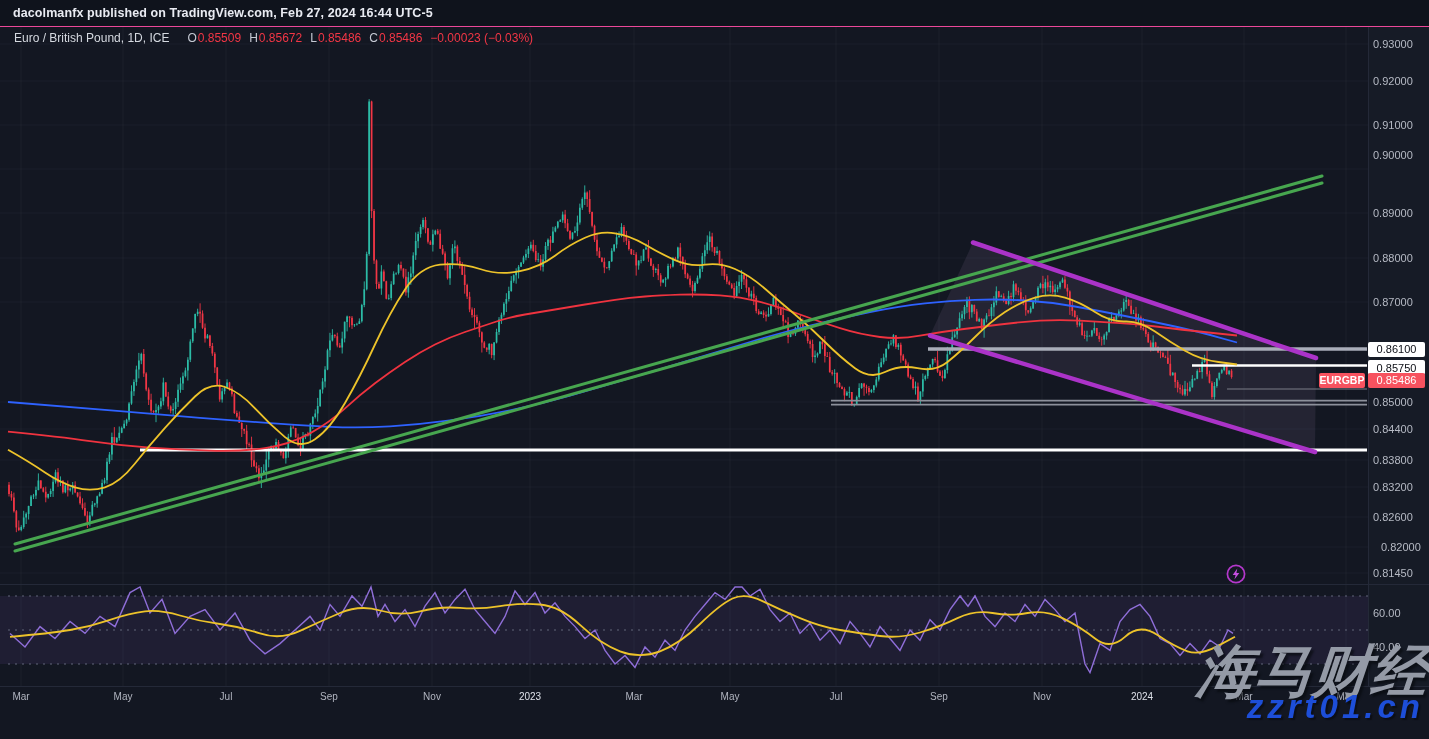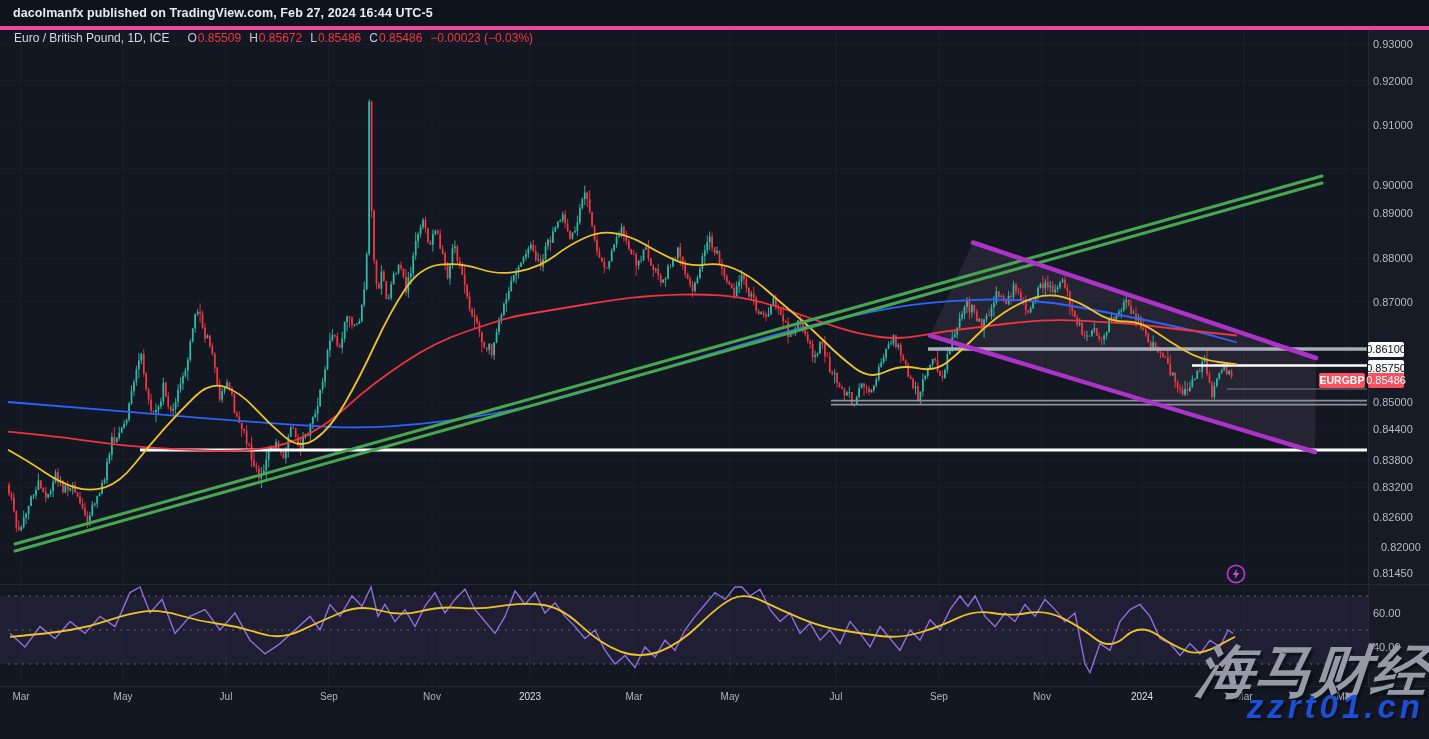--- a/index.html
+++ b/index.html
@@ -1,31 +1,31 @@
 <!DOCTYPE html>
 <html><head>
 <meta charset="utf-8">
 <style>
   html,body{margin:0;padding:0;background:#0b0e15;}
   .stage{position:relative;width:1429px;height:739px;background:#131722;overflow:hidden;
          font-family:"Liberation Sans",sans-serif;-webkit-font-smoothing:antialiased;}
   .topbar{position:absolute;top:0;left:0;right:0;height:26px;background:#0f131c;
-          border-bottom:4px solid #ec4899;display:flex;align-items:center;padding-left:13px;
+          border-bottom:1px solid #ec4899;display:flex;align-items:center;padding-left:13px;
           color:#e9ebf2;font-size:12.5px;font-weight:700;letter-spacing:.1px;z-index:6;}
   .legend{position:absolute;left:14px;top:31px;font-size:12px;color:#d5d9e0;display:flex;
           align-items:center;white-space:nowrap;z-index:5;}
   .legend .ttl{margin-right:10px;}
   .legend .lb{color:#c6cad4;margin-left:8px;}
   .legend .v{color:#f23645;margin-left:1px;}
   .legend .chg{color:#f23645;margin-left:8px;}
   #chart-svg{position:absolute;left:0;top:0;z-index:1;}
   .tick{position:absolute;left:1373px;font-size:11px;color:#b6bac4;z-index:4;line-height:14px;}
   .tlabel{position:absolute;top:691px;font-size:10px;color:#b0b4bf;transform:translateX(-50%);z-index:4;}
   .tlabel.major{color:#dde0e8;}
-  .pbadge{position:absolute;left:1368px;width:36px;height:15px;border-radius:2px;font-size:11px;
+  .pbadge{position:absolute;left:1368px;width:57px;height:15px;border-radius:2px;font-size:11px;
           display:flex;align-items:center;justify-content:center;z-index:5;}
   .pbadge.white{background:#ffffff;color:#0c0e15;}
   .pbadge.red{background:#f7525f;color:#ffffff;}
   .tkbadge{position:absolute;left:1319px;width:46px;height:15px;border-radius:2px;background:#f7525f;
            color:#fff;font-size:10.5px;font-weight:700;display:flex;align-items:center;justify-content:center;z-index:5;}
   .footer{position:absolute;left:0;right:0;top:707px;height:31px;background:#131722;border-top:1px solid #1c2130;
           display:flex;align-items:center;padding-left:13px;z-index:6;}
   .tvlogo{display:flex;align-items:center;gap:7px;color:#cdd1da;font-size:13.5px;font-weight:700;cursor:pointer;}
   .wm-cn{position:absolute;right:0px;top:634px;font-size:57px;font-weight:800;font-style:italic;
          letter-spacing:1px;color:#949aa6;transform:skewX(-5deg);z-index:9;
@@ -124,21 +124,21 @@
     <span class="v">0.85486</span>
     <span class="lb">C</span>
     <span class="v">0.85486</span>
     <span class="chg">−0.00023 (−0.03%)</span>
   </div>
 
   <div id="price-axis">
       <div class="tick" style="top: 37px;">0.93000</div>
       <div class="tick" style="top: 74px;">0.92000</div>
       <div class="tick" style="top: 118px;">0.91000</div>
-      <div class="tick" style="top: 178px;">0.90000</div>
+      <div class="tick" style="top: 148px;">0.90000</div>
       <div class="tick" style="top: 206px;">0.89000</div>
       <div class="tick" style="top: 251px;">0.88000</div>
       <div class="tick" style="top: 295px;">0.87000</div>
       <div class="tick" style="top: 395px;">0.85000</div>
       <div class="tick" style="top: 422px;">0.84400</div>
       <div class="tick" style="top: 453px;">0.83800</div>
       <div class="tick" style="top: 480px;">0.83200</div>
       <div class="tick" style="top: 510px;">0.82600</div>
       <div class="tick" style="top: 540px; margin-left: 8px;">0.82000</div>
       <div class="tick" style="top: 566px;">0.81450</div>

